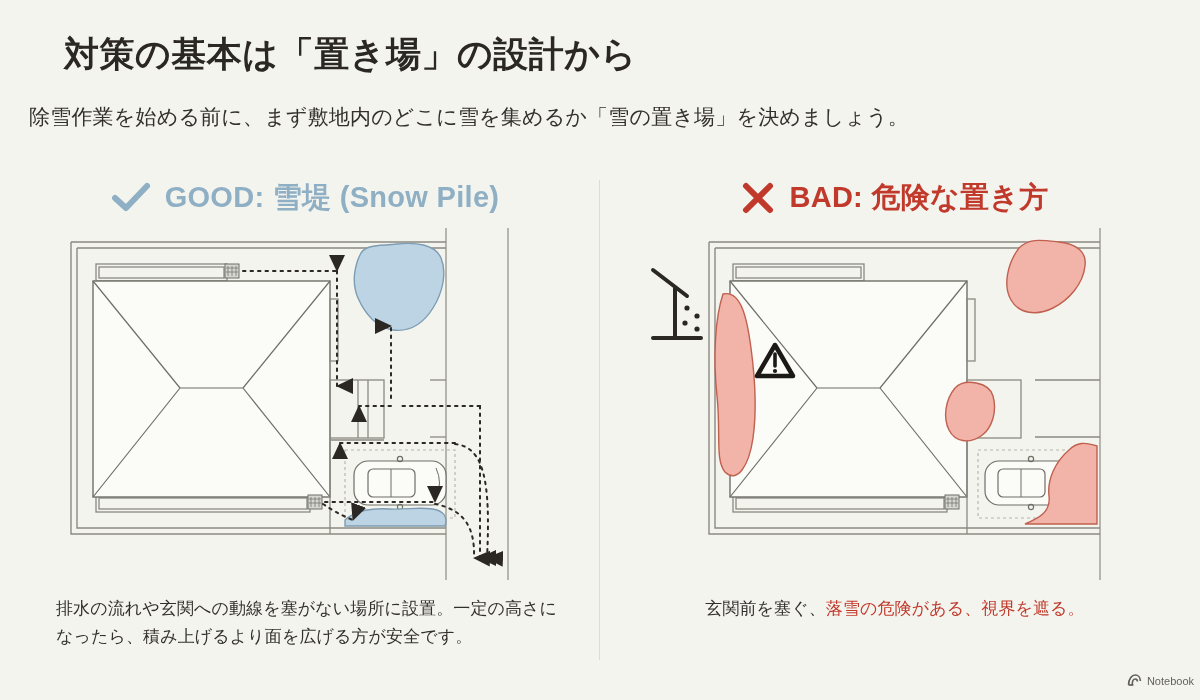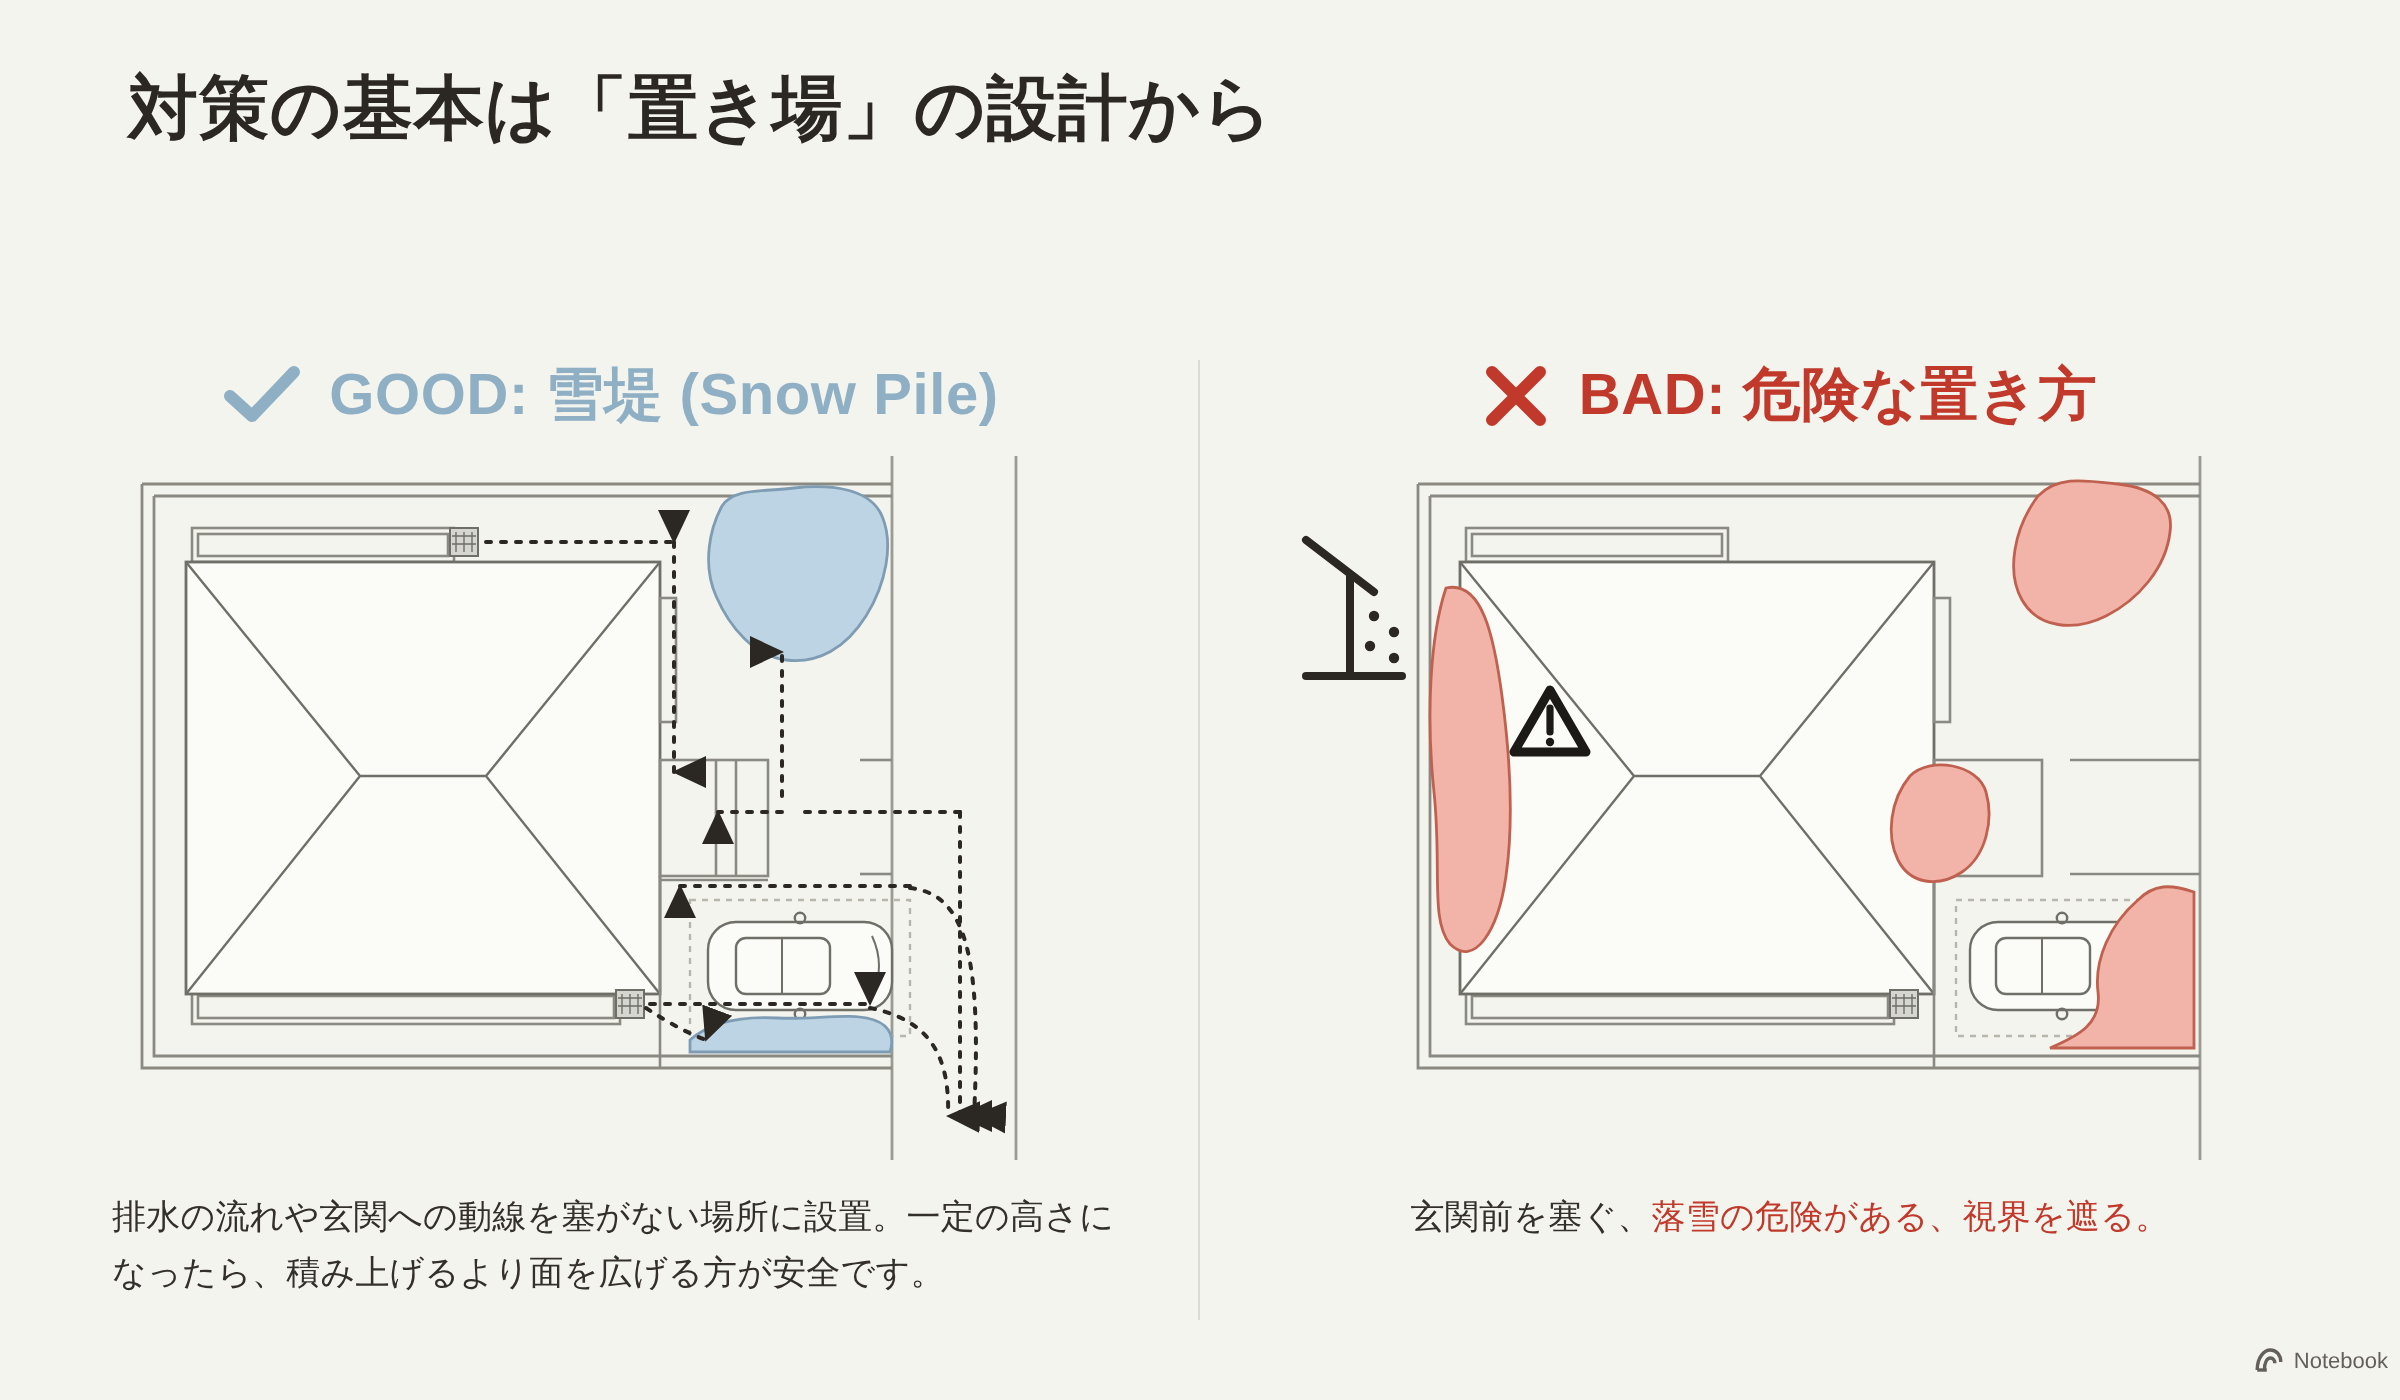--- a/index.html
+++ b/index.html
@@ -65,20 +65,21 @@
     display:flex;align-items:center;gap:5px;
     font-size:11px;color:#4a4742;opacity:.85;
   }
 </style>
 </head>
 <body>
 
 <div class="slide">
 
   <div class="page-title">対策の基本は「置き場」の設計から</div>
+  <div class="page-subtitle">除雪作業を始める前に、まず敷地内のどこに雪を集めるか「雪の置き場」を決めましょう。</div>
 
   <div class="divider"></div>
 
   <div class="panel panel-bad bad">
 
     <div class="panel-head">
       <svg class="head-mark" width="34" height="34" viewBox="0 0 34 34">
         <path d="M5 5 L29 29 M29 5 L5 29" fill="none" stroke="#c0392b" stroke-width="6" stroke-linecap="round"></path>
       </svg>
       <span class="head-label">BAD: 危険な置き方</span>

